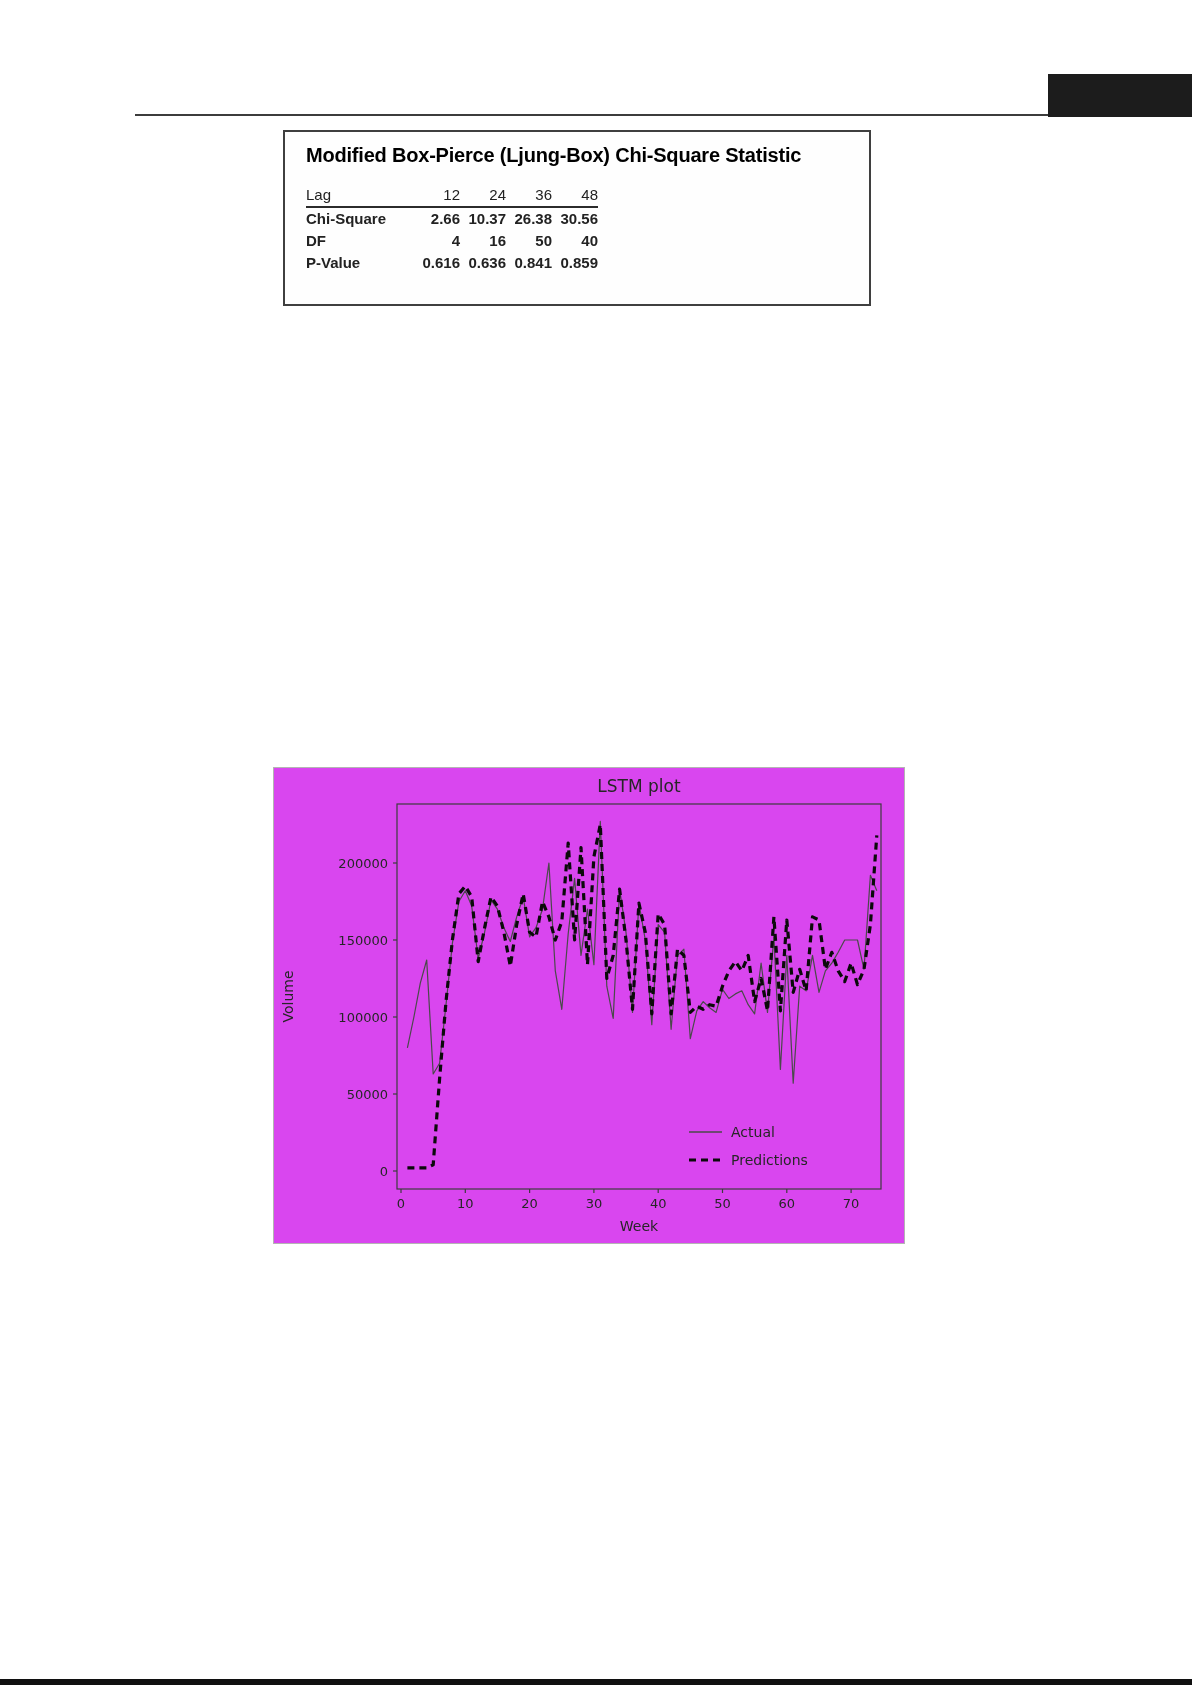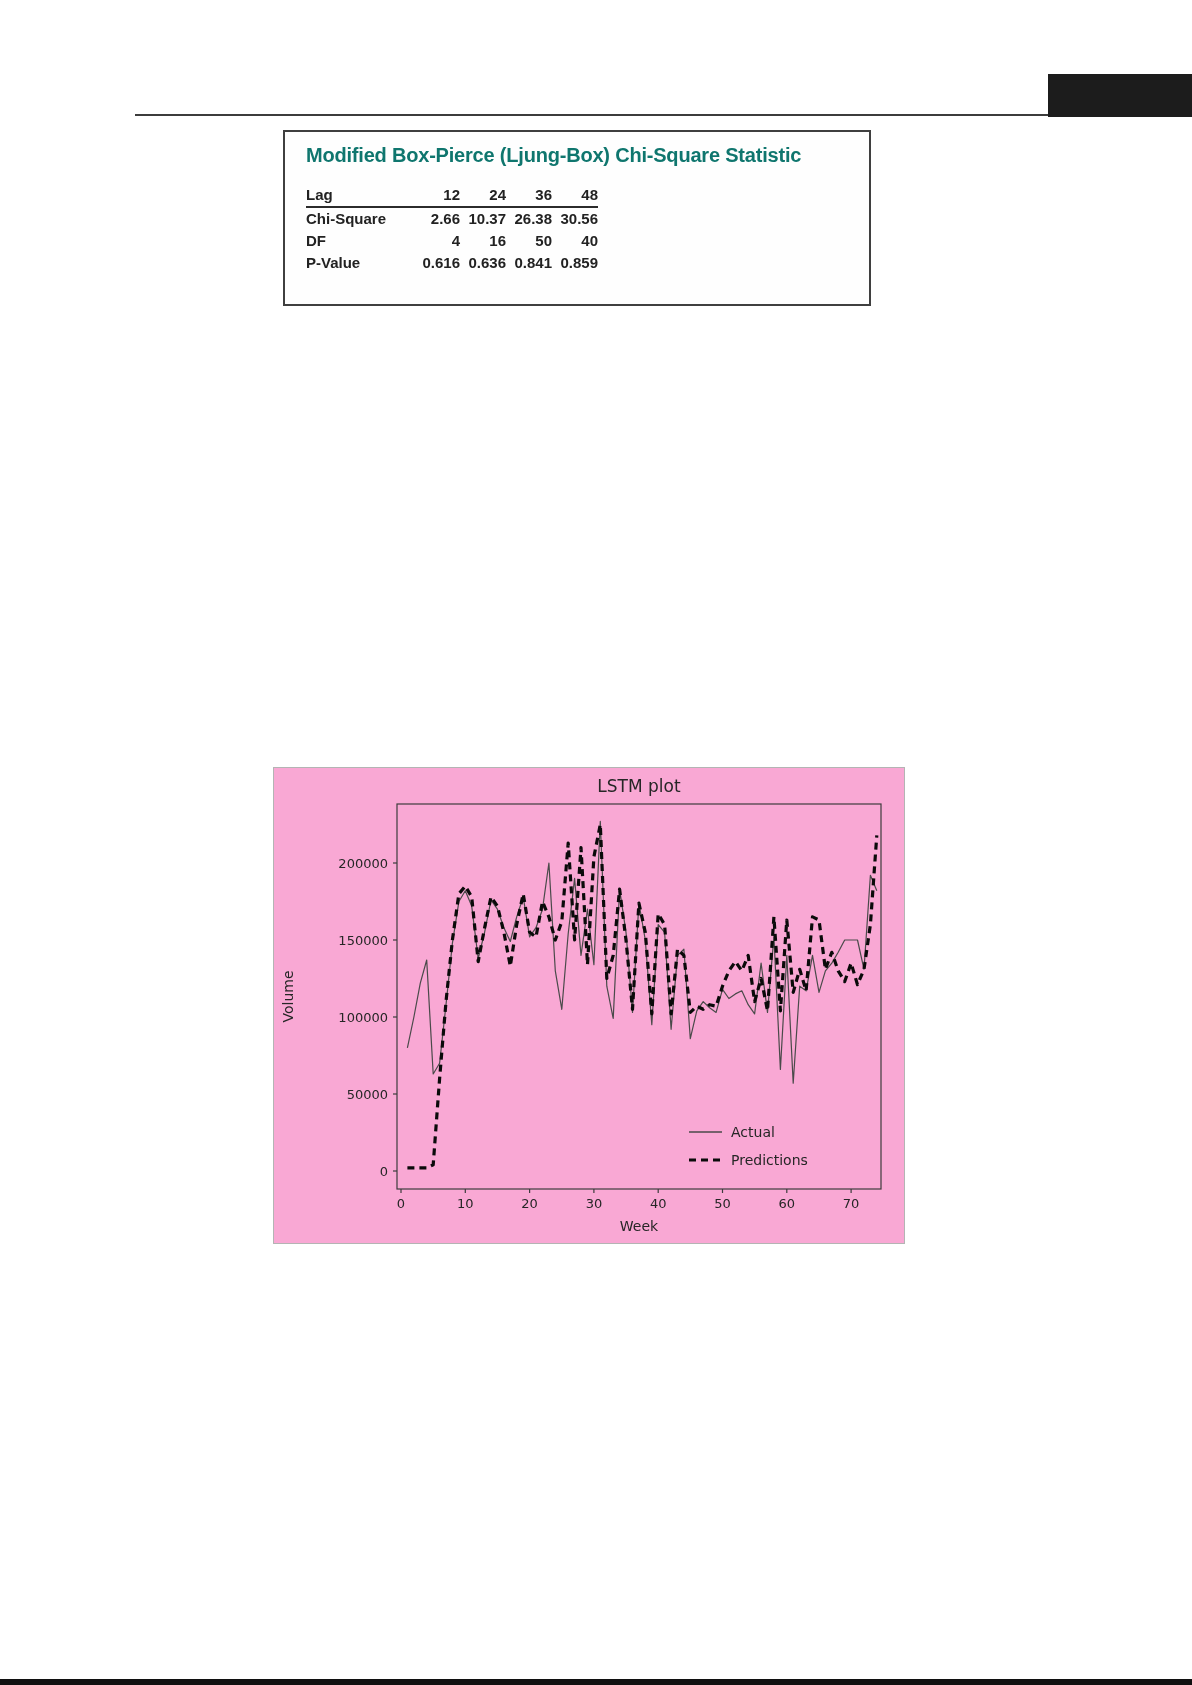--- a/index.html
+++ b/index.html
@@ -14,34 +14,34 @@
   }
   .header-black-box {
     position:absolute; left:1048px; top:74px; width:144px; height:43px;
     background:#1c1c1c;
   }
   .stat-card {
     position:absolute; left:283px; top:130px; width:588px; height:176px;
     border:2px solid #3f3f3f; background:#fefefe; box-sizing:border-box;
   }
   .stat-title {
-    margin:12px 0 0 21px; font-size:20px; font-weight:bold; color:#0f766e;
+    margin:12px 0 0 21px; font-size:20px; font-weight:bold; color:#000000;
     letter-spacing:-0.2px;
   }
   .stat-table {
     margin:17px 0 0 21px; border-collapse:collapse; font-size:15px; color:#222;
   }
   .stat-table thead tr { border-bottom:2px solid #2b2b2b; }
   .stat-table th, .stat-table td { padding:2px 0 3px 0; font-weight:bold; }
-  .stat-table th { font-weight:bold; }
+  .stat-table th { font-weight:normal; }
   .stat-table .lbl { width:108px; text-align:left; }
   .stat-table .num { width:46px; text-align:right; }
   .figure {
     position:absolute; left:273px; top:767px; width:630px; height:475px;
-    border:1px solid #b4b4b4; background:#f9a8d4; box-sizing:content-box;
+    border:1px solid #b4b4b4; background:#d946ef; box-sizing:content-box;
   }
   .figure svg { display:block; }
   .figure text { font-family:"DejaVu Sans","Liberation Sans",sans-serif; fill:#262626; }
   .footer-bar {
     position:absolute; left:0; top:1679px; width:1192px; height:6px;
     background:#101010;
   }
 </style>
 </head>
 <body>

